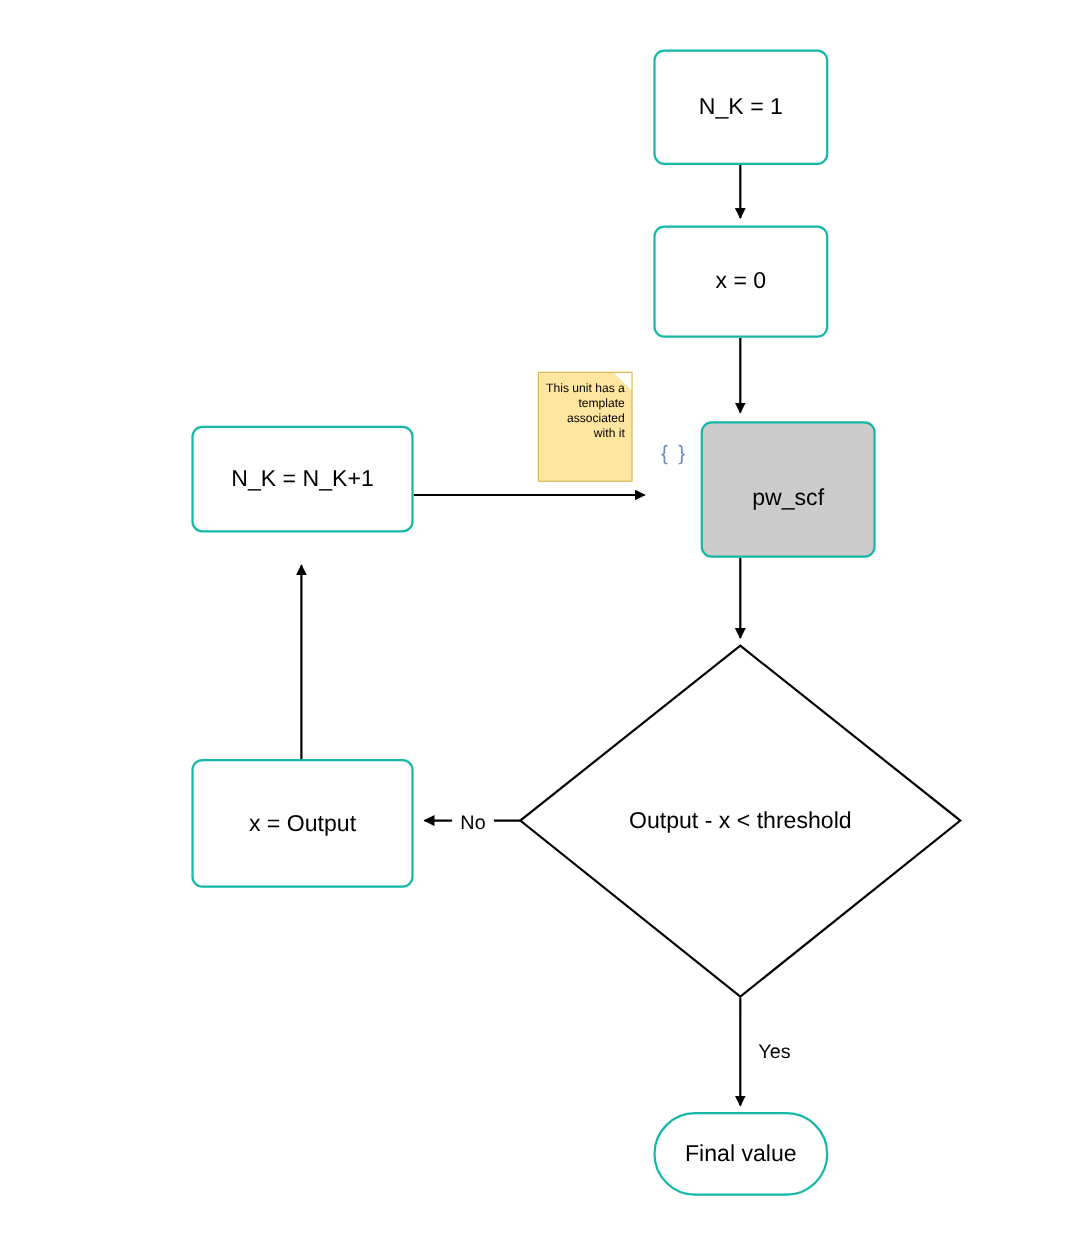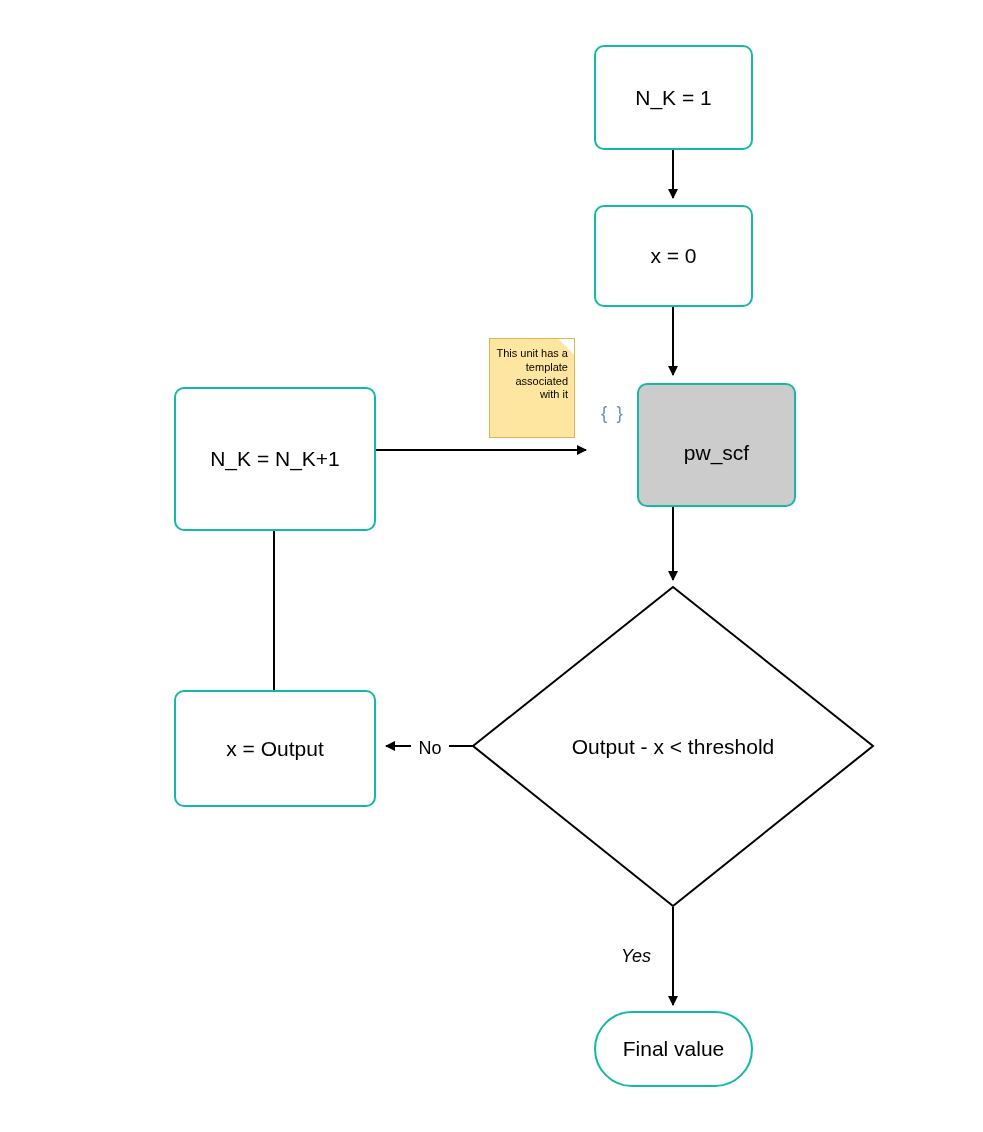--- a/index.html
+++ b/index.html
@@ -151,33 +151,33 @@
   </div>
 
   <div class="brace" style="left:601px; top:402px;">{ }</div>
 
   <div class="note" style="left:489px; top:338px; width:86px; height:100px;">
     <span class="fold-line"></span>
     <span class="fold"></span>
     <span>This unit has a template associated with it</span>
   </div>
 
-  <div class="node rounded" style="left:174px; top:387px; width:202px; height:144px;">
+  <div class="node rounded" style="left:174px; top:387px; width:202px; height:97px;">
     <span class="label">N_K = N_K+1</span>
   </div>
 
   <div class="node rounded" style="left:174px; top:690px; width:202px; height:117px;">
     <span class="label">x = Output</span>
   </div>
 
   <div class="diamond-wrap" style="left:473px; top:587px; width:400px; height:319px;">
     <span class="label">Output - x &lt; threshold</span>
   </div>
 
   <div class="edge-label" style="left:411px; top:738px; width:34px;">No</div>
 
-  <div class="edge-label" style="left:616px; top:946px; width:36px;font-style:italic;">Yes</div>
+  <div class="edge-label" style="left:684px; top:946px; width:36px;">Yes</div>
 
   <div class="node stadium" style="left:594px; top:1011px; width:159px; height:76px;">
     <span class="label">Final value</span>
   </div>
 
 </div>
 
 </body></html>

